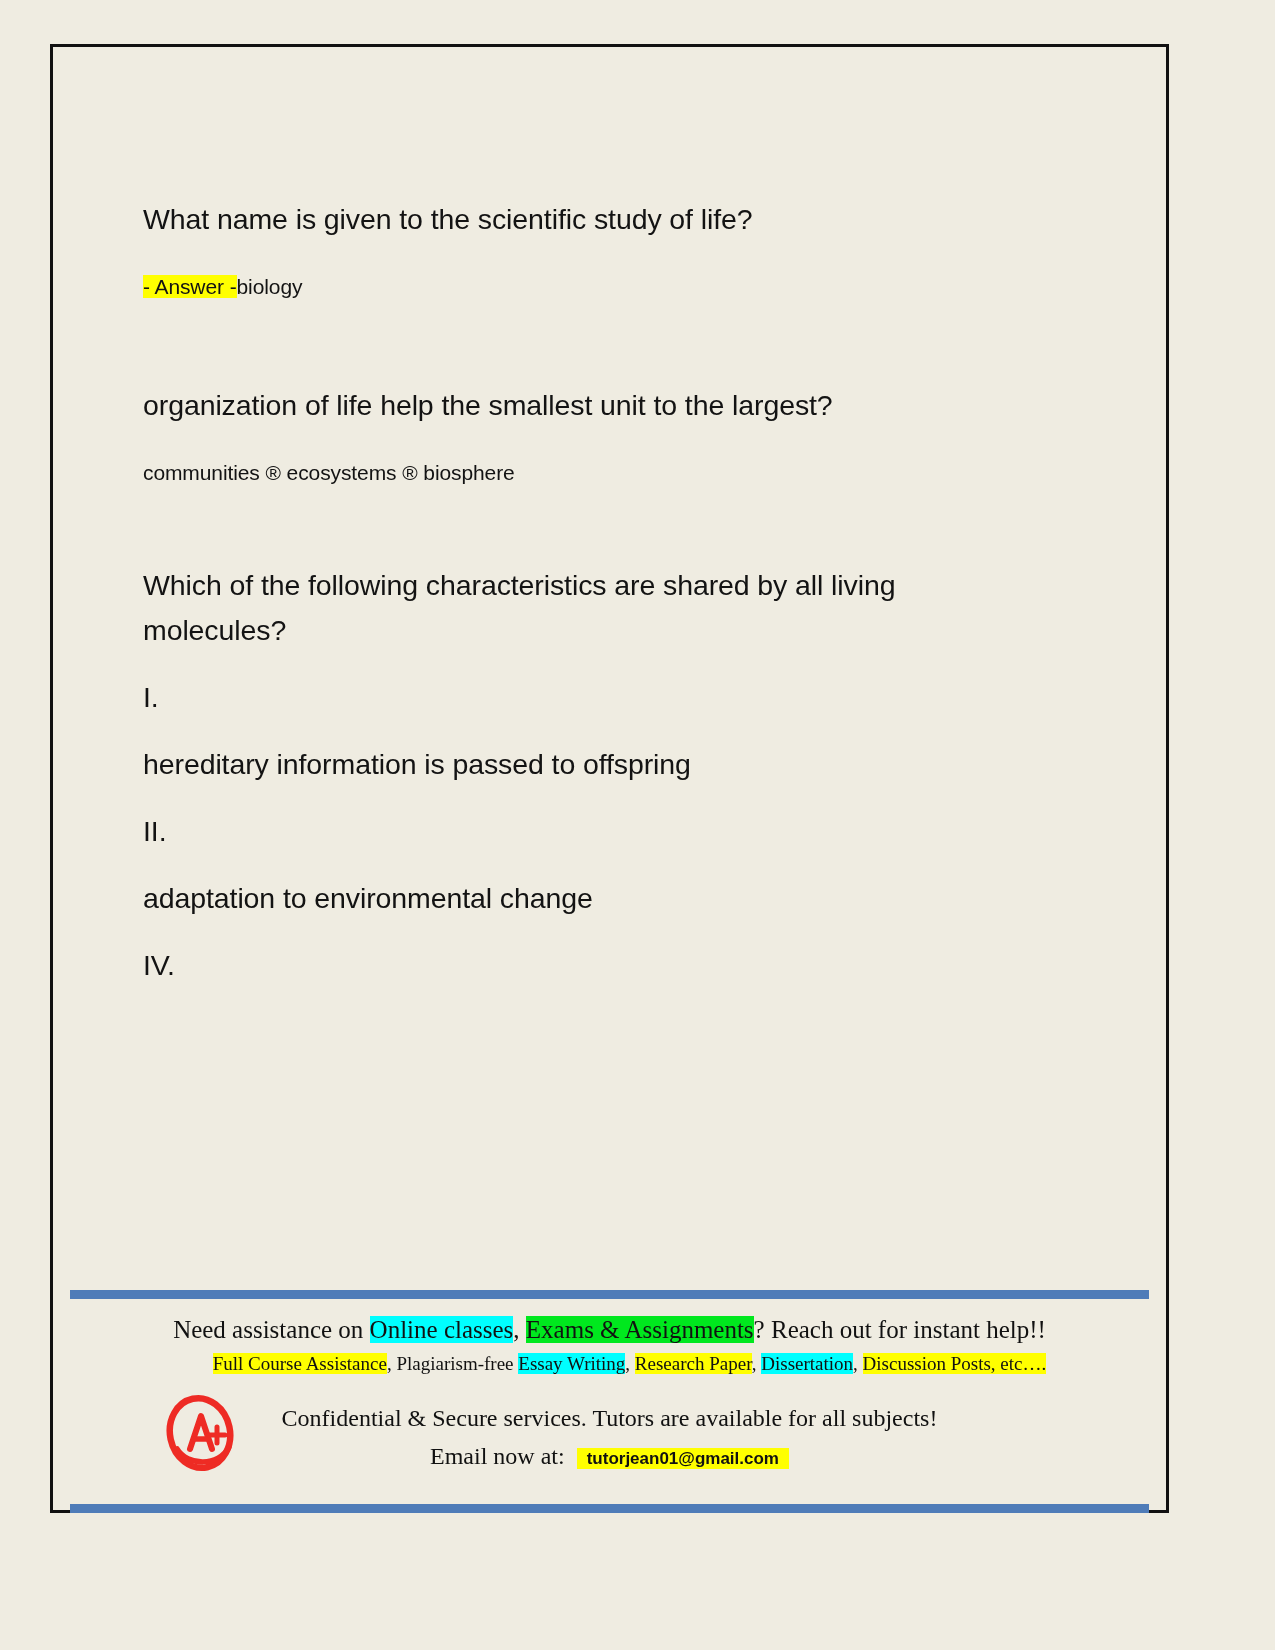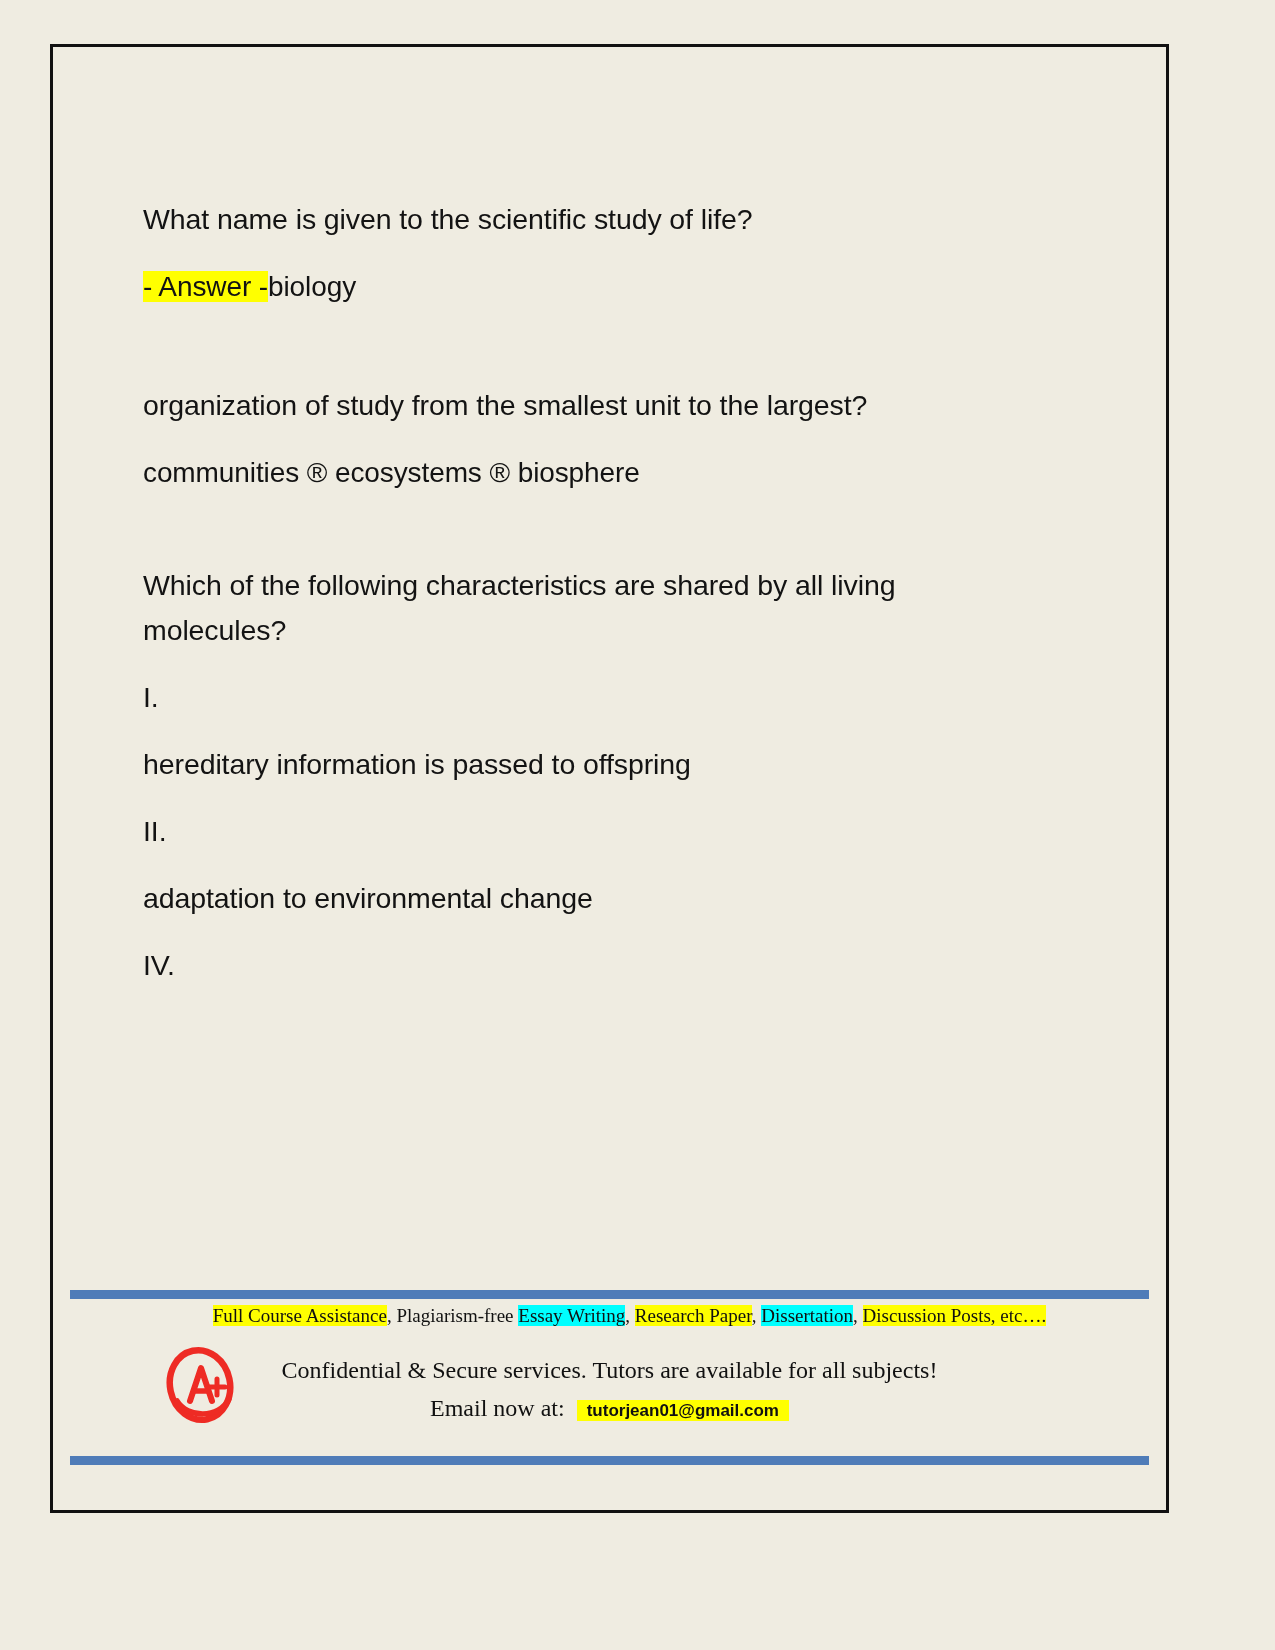--- a/index.html
+++ b/index.html
@@ -25,21 +25,21 @@
   .qa-block{ margin-bottom:0; }
   .q-text{
     font-size:28.5px;
     line-height:45px;
     color:#131313;
     letter-spacing:-0.1px;
     margin:0 0 22px 0;
     font-stretch:semi-condensed;
   }
   .a-text{
-    font-size:28px;
+    font-size:21px;
     line-height:45px;
     color:#131313;
     letter-spacing:-0.1px;
     margin:0;
     font-stretch:semi-condensed;
   }
   .hl-yellow{ background:#ffff00; }
   .hl-cyan{ background:#00ffff; }
   .hl-green{ background:#00e81e; }
   .gap-lg{ height:74px; }
@@ -113,21 +113,21 @@
   <div class="content">
 
     <div class="qa-block">
       <p class="q-text">What name is given to the scientific study of life?</p>
       <p class="a-text"><span class="hl-yellow">- Answer -</span><span>biology</span></p>
     </div>
 
     <div class="gap-lg"></div>
 
     <div class="qa-block">
-      <p class="q-text">organization of study from the smallest unit to the largest?</p>
+      <p class="q-text">organization of life help the smallest unit to the largest?</p>
       <p class="a-text">communities ® ecosystems ® biosphere</p>
     </div>
 
     <div class="gap-md"></div>
 
     <div class="qa-block">
       <p class="q-text" style="margin-bottom:0">Which of the following characteristics are shared by all living</p>
       <p class="q-text">molecules?</p>
     </div>
 
@@ -137,20 +137,21 @@
     <p class="list-line">adaptation to environmental change</p>
     <p class="list-line last">IV.</p>
 
   </div>
 
   <div class="footer">
 
     <div class="rule top"></div>
 
     <div class="ad-lines">
+      <div class="ad-line1"><span>Need assistance on </span><span class="hl-cyan">Online classes</span><span>, </span><span class="hl-green">Exams &amp; Assignments</span><span>? Reach out for instant help!!</span></div>
 
       <div class="ad-line2"><span class="hl-yellow">Full Course Assistance</span><span>, Plagiarism-free </span><span class="hl-cyan">Essay Writing</span><span>, </span><span class="hl-yellow">Research Paper</span><span>, </span><span class="hl-cyan">Dissertation</span><span>, </span><span class="hl-yellow">Discussion Posts, etc….</span></div>
     </div>
 
     <div class="ad-lower">
       <span class="logo">
         <svg viewBox="0 0 74 80" width="74" height="80" aria-hidden="true">
           <ellipse cx="37" cy="40" rx="30" ry="35" fill="none" stroke="#ee2b24" stroke-width="6.5" transform="rotate(-12 37 40)"></ellipse>
           <path d="M14 56 C24 73, 56 74, 66 54" fill="none" stroke="#ee2b24" stroke-width="5.5" stroke-linecap="round"></path>
           <path d="M27 56 L38 23 L49 56" fill="none" stroke="#ee2b24" stroke-width="6" stroke-linecap="round" stroke-linejoin="round"></path>

